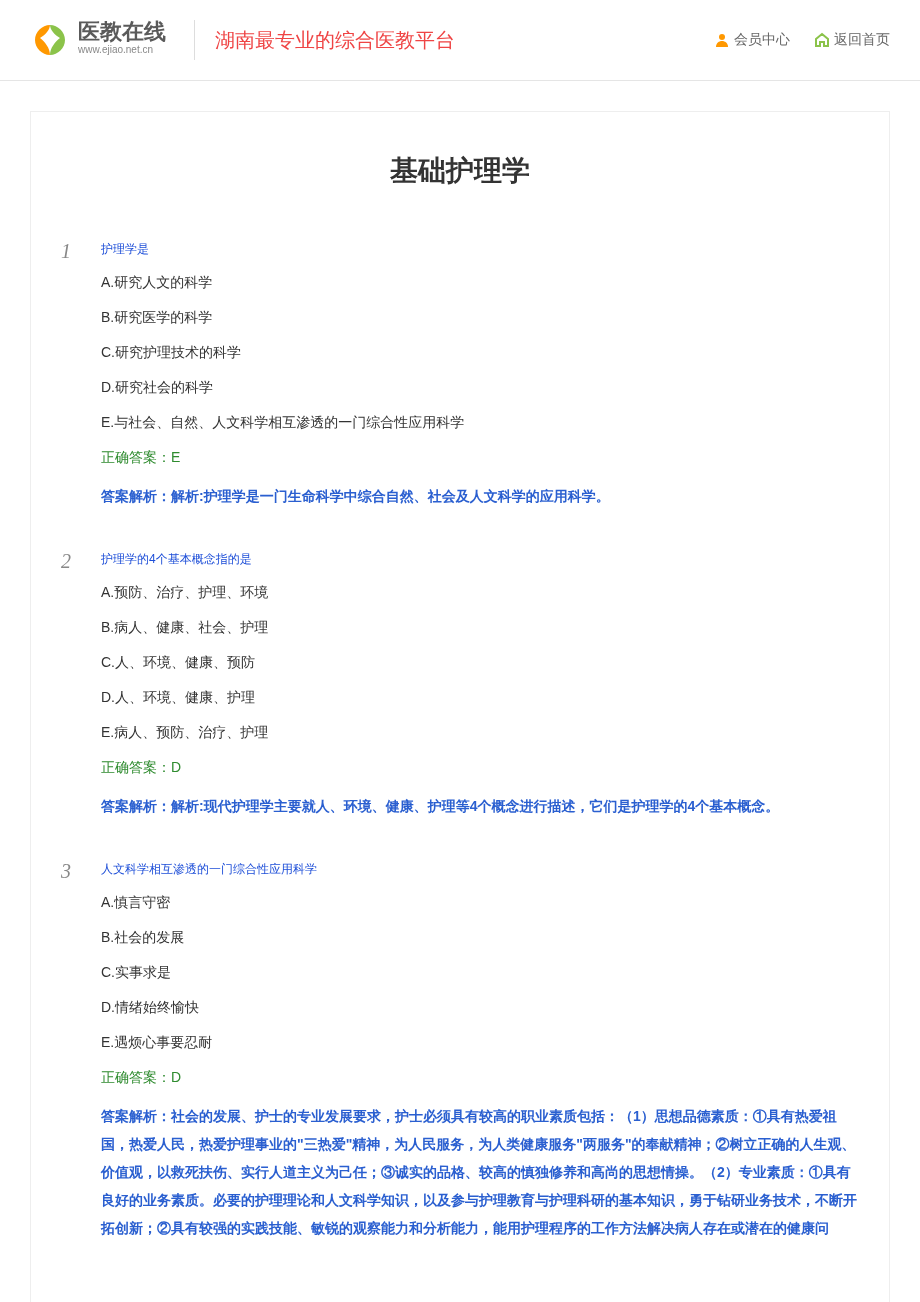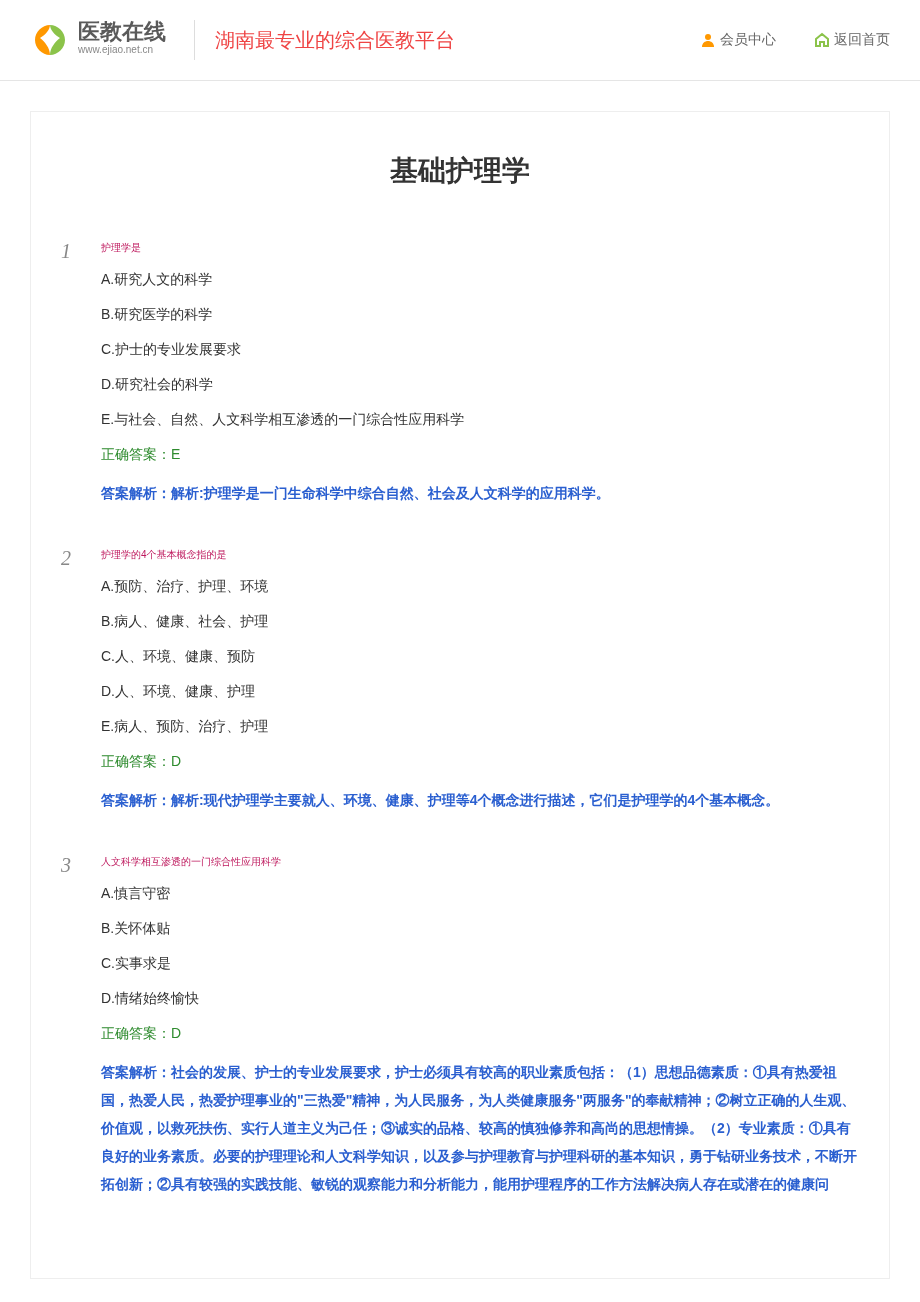--- a/index.html
+++ b/index.html
@@ -20,42 +20,42 @@
       align-items: flex-start;
       padding-right: 28px;
       border-right: 1px solid #ddd;
       margin-right: 20px;
     }
     .logo-icon { width: 40px; height: 40px; margin-right: 8px; }
     .logo-text-wrap { display: flex; flex-direction: column; }
     .logo-text { font-size: 22px; font-weight: bold; color: #5a5a5a; line-height: 1.1; }
     .logo-url { font-size: 10px; color: #888; }
     .slogan { font-size: 20px; color: #ef4444; flex: 1; }
-    .nav-links { display: flex; gap: 38px; }
+    .nav-links { display: flex; gap: 24px; }
     .nav-link { display: flex; align-items: center; gap: 4px; text-decoration: none; color: #666; font-size: 14px; }
     .nav-link-icon { width: 16px; height: 16px; }
     .content {
       margin: 30px 30px 0 30px;
       border: 1px solid #eee;
       padding: 40px 30px;
     }
     .page-title { text-align: center; font-size: 28px; font-weight: bold; color: #333; margin-bottom: 50px; }
     .total-count { font-size: 16px; font-weight: bold; color: #333; margin-bottom: 60px; }
     .question { margin-bottom: 40px; }
     .q-header { display: flex; align-items: flex-start; }
     .q-num {
       font-family: Georgia, "Times New Roman", serif;
       font-style: italic;
       font-size: 20px;
       color: #888;
       width: 40px;
       flex-shrink: 0;
     }
     .q-body { flex: 1; }
-    .q-text { font-size: 10px; color: #be185d; margin-bottom: 14px; line-height: 1.5; }
+    .q-text { font-size: 12px; color: #1d4ed8; margin-bottom: 14px; line-height: 1.5; }
     .q-option { font-size: 14px; color: #333; margin-bottom: 14px; line-height: 1.5; }
     .q-answer { font-size: 14px; color: #2e8b2e; margin-bottom: 14px; line-height: 1.5; }
     .q-analysis { font-size: 14px; color: #2a5fd0; line-height: 2; font-weight: bold; }
   </style>
 </head>
 <body>
 
 <div class="header">
   <div class="logo-wrap">
     <svg class="logo-icon" viewBox="0 0 40 40">
@@ -88,21 +88,21 @@
 <div class="content">
   <h1 class="page-title">基础护理学</h1>
   <div id="questions-container">
       <div class="question">
         <div class="q-header">
           <div class="q-num">1</div>
           <div class="q-body">
             <div class="q-text">护理学是</div>
             <div class="q-option">A.研究人文的科学</div>
             <div class="q-option">B.研究医学的科学</div>
-            <div class="q-option">C.护士的专业发展要求</div>
+            <div class="q-option">C.研究护理技术的科学</div>
             <div class="q-option">D.研究社会的科学</div>
             <div class="q-option">E.与社会、自然、人文科学相互渗透的一门综合性应用科学</div>
             <div class="q-answer">正确答案：E</div>
             <div class="q-analysis">答案解析：解析:护理学是一门生命科学中综合自然、社会及人文科学的应用科学。</div>
           </div>
         </div>
       </div>
       <div class="question">
         <div class="q-header">
           <div class="q-num">2</div>
@@ -117,22 +117,23 @@
             <div class="q-analysis">答案解析：解析:现代护理学主要就人、环境、健康、护理等4个概念进行描述，它们是护理学的4个基本概念。</div>
           </div>
         </div>
       </div>
       <div class="question">
         <div class="q-header">
           <div class="q-num">3</div>
           <div class="q-body">
             <div class="q-text">人文科学相互渗透的一门综合性应用科学</div>
             <div class="q-option">A.慎言守密</div>
-            <div class="q-option">B.关怀体贴</div>
+            <div class="q-option">B.社会的发展</div>
             <div class="q-option">C.实事求是</div>
             <div class="q-option">D.情绪始终愉快</div>
+            <div class="q-option">E.遇烦心事要忍耐</div>
             <div class="q-answer">正确答案：D</div>
             <div class="q-analysis">答案解析：社会的发展、护士的专业发展要求，护士必须具有较高的职业素质包括：（1）思想品德素质：①具有热爱祖国，热爱人民，热爱护理事业的"三热爱"精神，为人民服务，为人类健康服务"两服务"的奉献精神；②树立正确的人生观、价值观，以救死扶伤、实行人道主义为己任；③诚实的品格、较高的慎独修养和高尚的思想情操。（2）专业素质：①具有良好的业务素质。必要的护理理论和人文科学知识，以及参与护理教育与护理科研的基本知识，勇于钻研业务技术，不断开拓创新；②具有较强的实践技能、敏锐的观察能力和分析能力，能用护理程序的工作方法解决病人存在或潜在的健康问</div>
           </div>
         </div>
       </div>
     </div>
 </div>
 
 </body></html>

